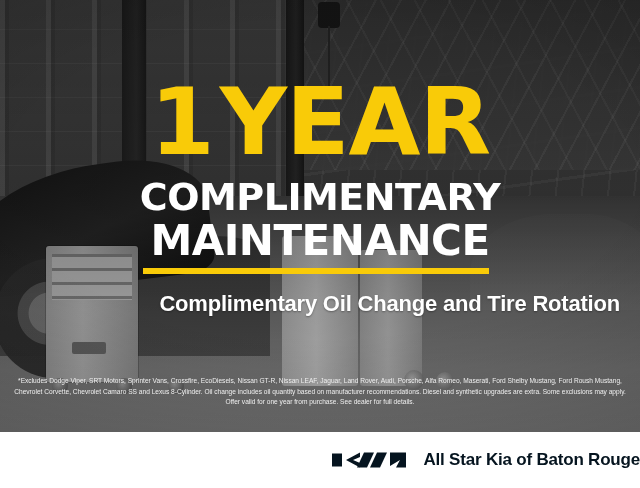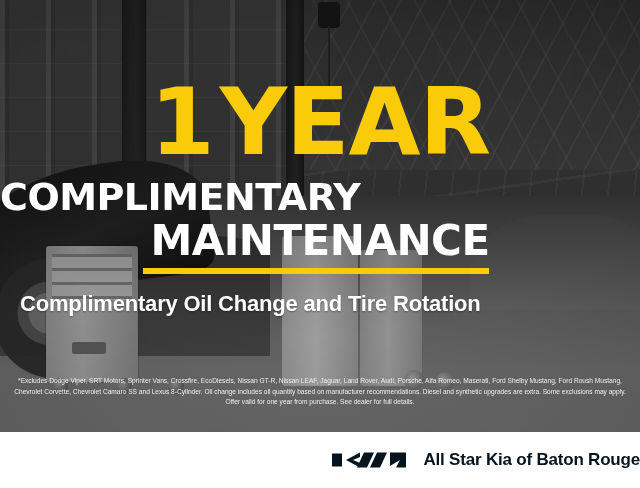--- a/index.html
+++ b/index.html
@@ -115,34 +115,34 @@
   .headline-year{
     position:absolute;left:0;top:76px;width:640px;
     text-align:center;
     font-size:93px;line-height:93px;font-weight:bold;letter-spacing:-1px;
     color:#f9cb08;
     font-family:"DejaVu Sans", sans-serif;
   }
   .headline-year .one{margin-right:6px;}
 
   .headline-2{
-    position:absolute;left:0;top:176px;width:640px;
+    position:absolute;left:0;top:176px;width:640px;text-align:center;
     font-size:38px;line-height:42px;font-weight:bold;letter-spacing:-0.5px;
     color:#ffffff;font-family:"DejaVu Sans", sans-serif;
   }
   .headline-3{
     position:absolute;left:0;top:218px;width:640px;text-align:center;
     font-size:42px;line-height:46px;font-weight:bold;letter-spacing:-0.5px;
     color:#ffffff;font-family:"DejaVu Sans", sans-serif;
   }
   .rule{
     position:absolute;left:143px;top:268px;width:346px;height:6px;background:#f9cb08;
   }
   .subhead{
-    position:absolute;left:20px;top:289px;width:600px;text-align:left;
+    position:absolute;left:20px;top:289px;width:600px;text-align:right;
     font-size:22px;line-height:30px;font-weight:bold;color:#ffffff;
     font-family:"Liberation Sans", sans-serif;letter-spacing:-.2px;
     text-shadow:0 1px 2px rgba(0,0,0,.35);
   }
   .disclaimer{
     position:absolute;left:14px;top:376px;width:612px;text-align:center;
     font-size:6.6px;line-height:10.5px;color:#efefef;
     font-family:"Liberation Sans", sans-serif;
   }
 

